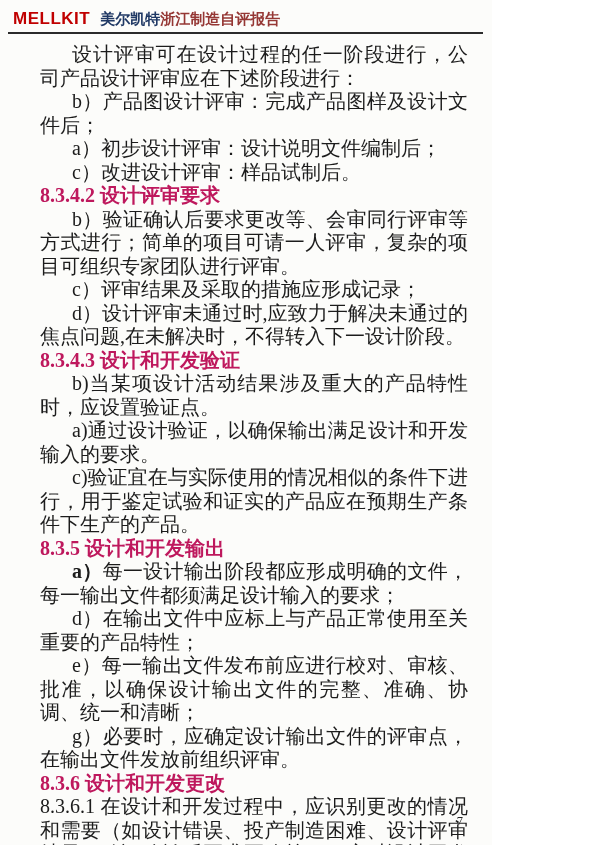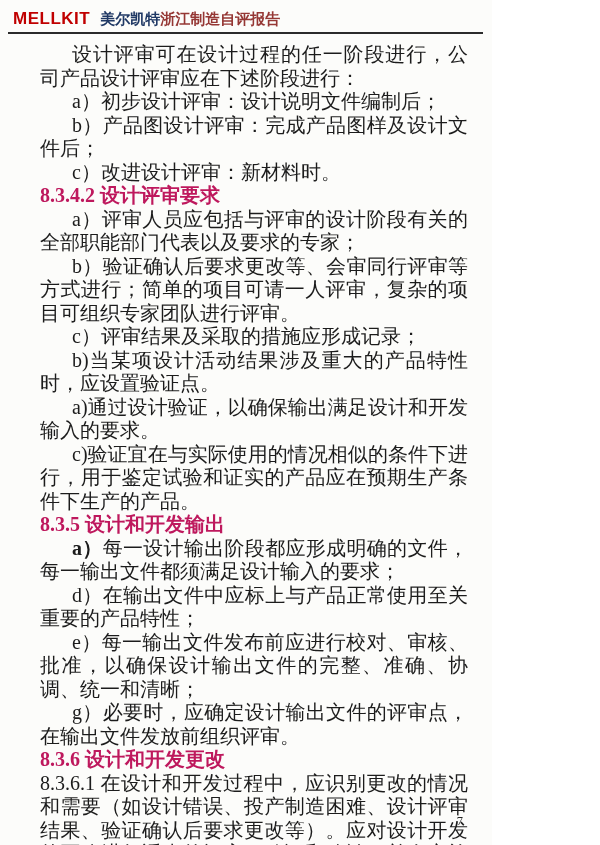--- a/index.html
+++ b/index.html
@@ -82,27 +82,28 @@
 
   <header class="page-header">
     <span class="brand">MELLKIT</span>
     <span class="title-company">美尔凯特</span><span class="title-report">浙江制造自评报告</span>
   </header>
 
   <div class="header-rule"></div>
 
   <main class="content" id="content">
       <div class="para">设计评审可在设计过程的任一阶段进行，公司产品设计评审应在下述阶段进行：</div>
+      <div class="para">b）产品图设计评审：完成产品图样及设计文件后；</div>
       <div class="para">a）初步设计评审：设计说明文件编制后；</div>
-      <div class="para">b）产品图设计评审：完成产品图样及设计文件后；</div>
-      <div class="para">c）改进设计评审：新材料时。</div>
+      <div class="para">c）改进设计评审：样品试制后。</div>
       <div class="heading">8.3.4.2 设计评审要求</div>
-      <div class="para">a）评审人员应包括与评审的设计阶段有关的全部职能部门代表以及要求的专家；</div>
       <div class="para">b）验证确认后要求更改等、会审同行评审等方式进行；简单的项目可请一人评审，复杂的项目可组织专家团队进行评审。</div>
       <div class="para">c）评审结果及采取的措施应形成记录；</div>
+      <div class="para">d）设计评审未通过时,应致力于解决未通过的焦点问题,在未解决时，不得转入下一设计阶段。</div>
+      <div class="heading">8.3.4.3 设计和开发验证</div>
       <div class="para">b)当某项设计活动结果涉及重大的产品特性时，应设置验证点。</div>
       <div class="para">a)通过设计验证，以确保输出满足设计和开发输入的要求。</div>
       <div class="para">c)验证宜在与实际使用的情况相似的条件下进行，用于鉴定试验和证实的产品应在预期生产条件下生产的产品。</div>
       <div class="heading">8.3.5 设计和开发输出</div>
       <div class="para"><b>a）</b>每一设计输出阶段都应形成明确的文件，每一输出文件都须满足设计输入的要求；</div>
       <div class="para">d）在输出文件中应标上与产品正常使用至关重要的产品特性；</div>
       <div class="para">e）每一输出文件发布前应进行校对、审核、批准，以确保设计输出文件的完整、准确、协调、统一和清晰；</div>
       <div class="para">g）必要时，应确定设计输出文件的评审点，在输出文件发放前组织评审。</div>
       <div class="heading">8.3.6 设计和开发更改</div>
       <div class="para noindent">8.3.6.1 在设计和开发过程中，应识别更改的情况和需要（如设计错误、投产制造困难、设计评审结果、验证确认后要求更改等）。应对设计开发的更改进行适当的评审、验证和确认，并在实施前得到批准。</div>

